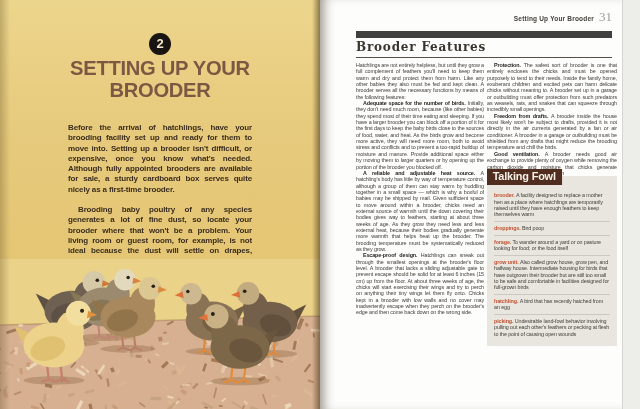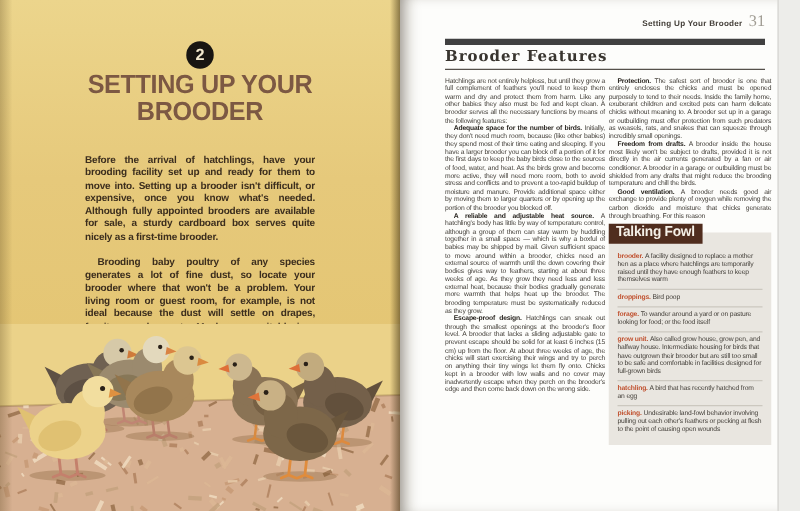--- a/index.html
+++ b/index.html
@@ -31,34 +31,34 @@
   .page-right{position:absolute;left:320px;top:0;width:320px;height:409px;background:#fdfdfb;
     box-shadow:inset 10px 0 12px -7px rgba(40,28,10,.5);}
   .page-right .outer-edge{position:absolute;right:0;top:0;width:17px;height:100%;
     background:#ededea;border-left:1px solid #d6d5d2;}
 
   .running-header{position:absolute;top:9px;right:28px;display:flex;align-items:baseline;gap:5px;justify-content:flex-end;}
   .running-header .rh-text{font-size:6.5px;font-weight:bold;color:#45403a;letter-spacing:.2px;}
   .running-header .rh-num{font-family:"Liberation Serif",serif;font-size:13px;color:#a09c93;}
 
   .section-head{position:absolute;left:36px;right:28px;top:31px;
-    border-top:5px solid #404040;border-bottom:1px solid #55504a;padding:2px 0 3px 0;}
+    border-top:7px solid #404040;border-bottom:1px solid #55504a;padding:2px 0 3px 0;}
   .section-head h2{margin:0;font-family:"DejaVu Serif",serif;font-size:12px;font-weight:bold;
     color:#39352f;letter-spacing:.8px;}
 
   .col{position:absolute;top:62px;color:#45413b;font-size:5.4px;line-height:6.35px;
     letter-spacing:-.12px;text-align:justify;}
   .col1{left:36px;width:128px;}
   .col2{left:167px;width:130px;}
   .col p{margin:0;}
   .col p.lead-par{text-indent:7px;}
   .col b.lead{color:#211d18;}
 
   
-  .tf-box{position:relative;margin-top:10px;background:#e9e6e0;padding:13px 7px 6px 7px;}
+  .tf-box{position:relative;background:#e9e6e0;padding:13px 7px 6px 7px;}
   .tf-header{position:absolute;left:0;top:-7px;display:inline-block;background:#502d1e;
     color:#f6f1e8;font-weight:bold;font-size:11.5px;line-height:15px;padding:0 7px 1px 6px;
     letter-spacing:-.2px;transform:scaleX(.95);transform-origin:left;}
   .tf-entry{padding:3.2px 0;text-align:left;}
   .tf-entry + .tf-entry{border-top:1px solid #ccc8bf;}
   .tf-entry .term{color:#c0512f;font-weight:bold;}
 </style>
 </head>
 <body>
 

